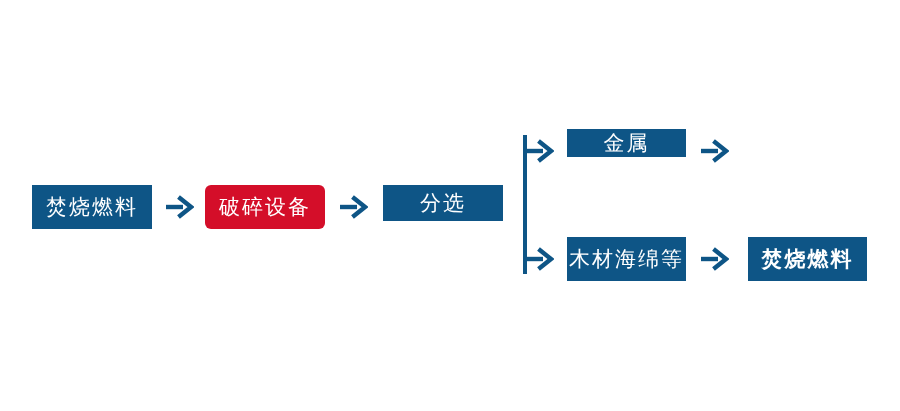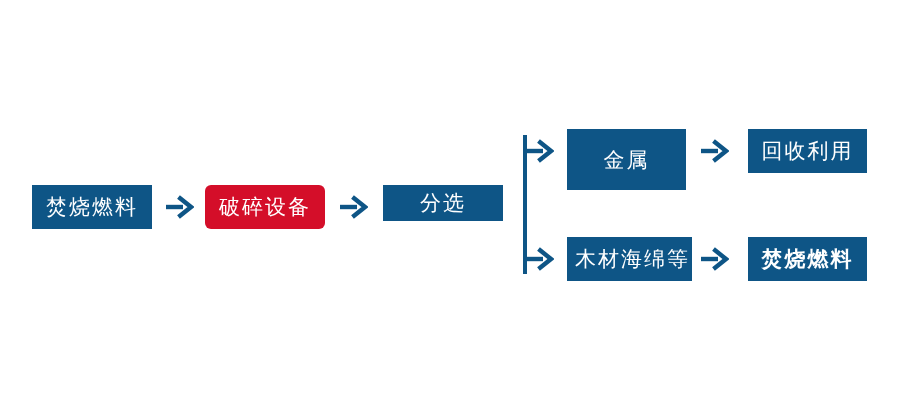--- a/index.html
+++ b/index.html
@@ -27,24 +27,24 @@
     text-align: center;
   }
   .node.blue { background: var(--box-blue, #0e5586); }
   .node.red  { background: var(--box-red, #d40e29); border-radius: 6px; }
 
   
   .n-bulky    { left: 32px;  top: 185px; width: 120px; height: 44px; }
   .n-crush    { left: 205px; top: 185px; width: 120px; height: 44px; }
   .n-sorting  { left: 383px; top: 185px; width: 120px; height: 36px; }
   
-  .n-metal    { left: 567px; top: 129px; width: 119px; height: 61px; }
+  .n-metal    { left: 567px; top: 129px; width: 119px; height: 28px; }
   .n-recycle  { left: 748px; top: 129px; width: 119px; height: 44px; }
   
-  .n-wood     { left: 567px; top: 237px; width: 119px; height: 44px; padding-left: 6px; }
+  .n-wood     { left: 567px; top: 237px; width: 119px; height: 44px; }
   .n-fuel     { left: 748px; top: 237px; width: 119px; height: 44px; font-weight: bold; }
 
   .arrow {
     position: absolute;
     width: 28px;
     height: 26px;
     color: var(--arrow, #0e5586);
   }
   .a-1 { left: 166px; top: 194px; }
   .a-2 { left: 340px; top: 194px; }
@@ -95,21 +95,20 @@
     <polyline points="12.5,3 25,13 12.5,23" fill="none" stroke="currentColor" stroke-width="4.4"></polyline>
   </svg>
 
   <div class="node blue n-metal">金属</div>
 
   <svg class="arrow a-3" viewBox="0 0 28 26">
     <line x1="0" y1="13" x2="17" y2="13" stroke="currentColor" stroke-width="4.4"></line>
     <polyline points="12.5,3 25,13 12.5,23" fill="none" stroke="currentColor" stroke-width="4.4"></polyline>
   </svg>
 
-  <div class="node blue n-recycle">回收利用</div>
 
   <div class="node blue n-wood">木材海绵等</div>
 
   <svg class="arrow a-4" viewBox="0 0 28 26">
     <line x1="0" y1="13" x2="17" y2="13" stroke="currentColor" stroke-width="4.4"></line>
     <polyline points="12.5,3 25,13 12.5,23" fill="none" stroke="currentColor" stroke-width="4.4"></polyline>
   </svg>
 
   <div class="node blue n-fuel">焚烧燃料</div>
 

